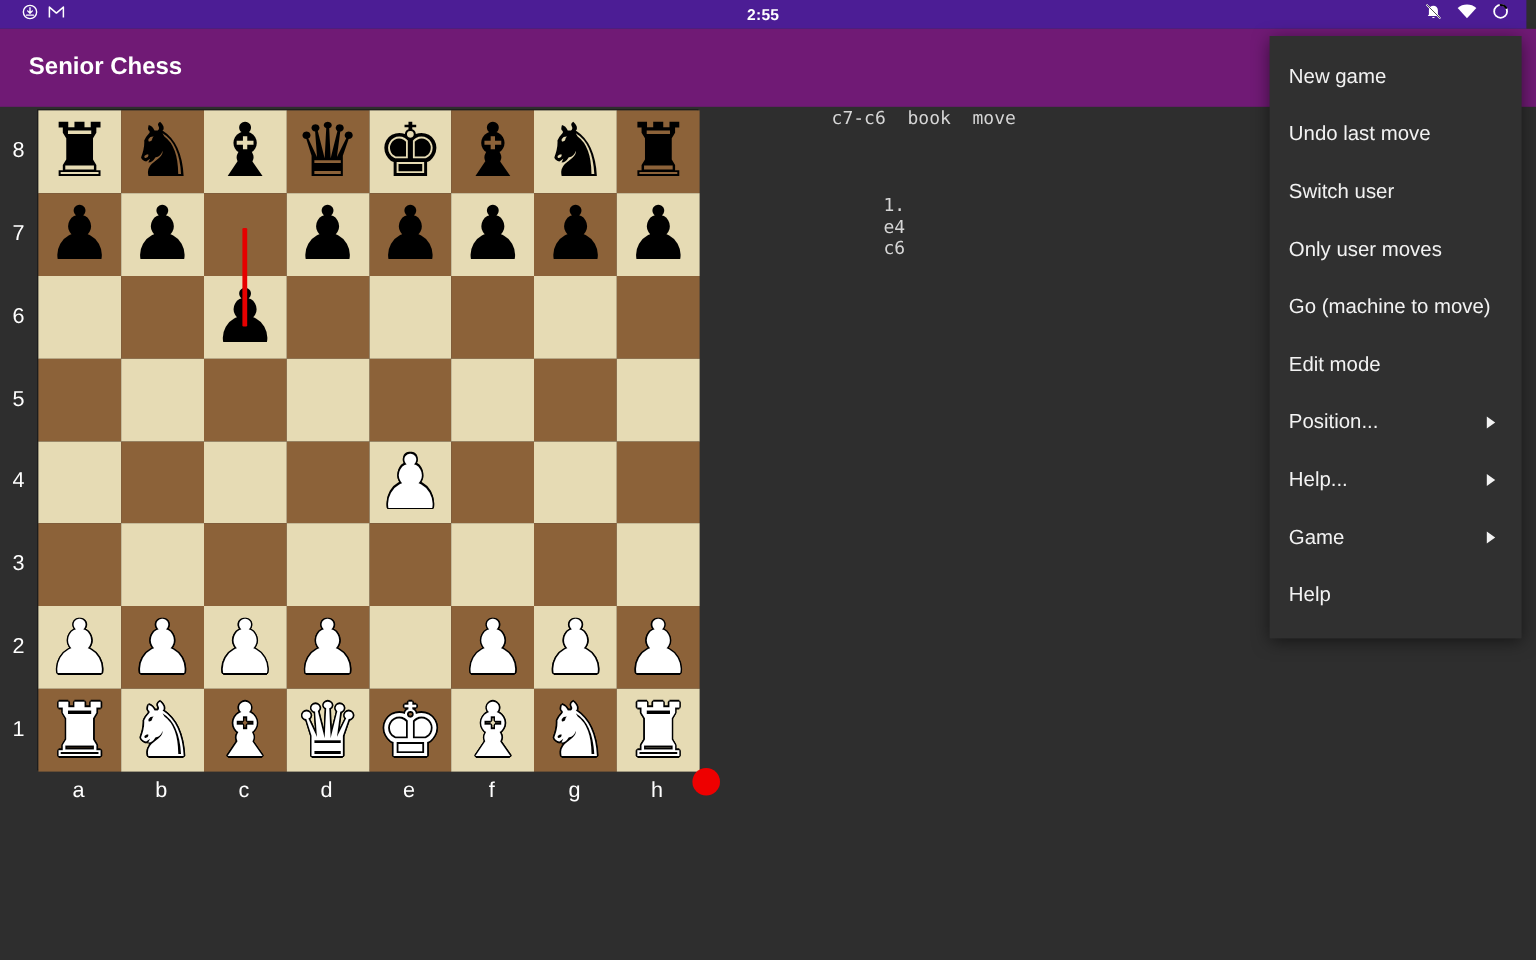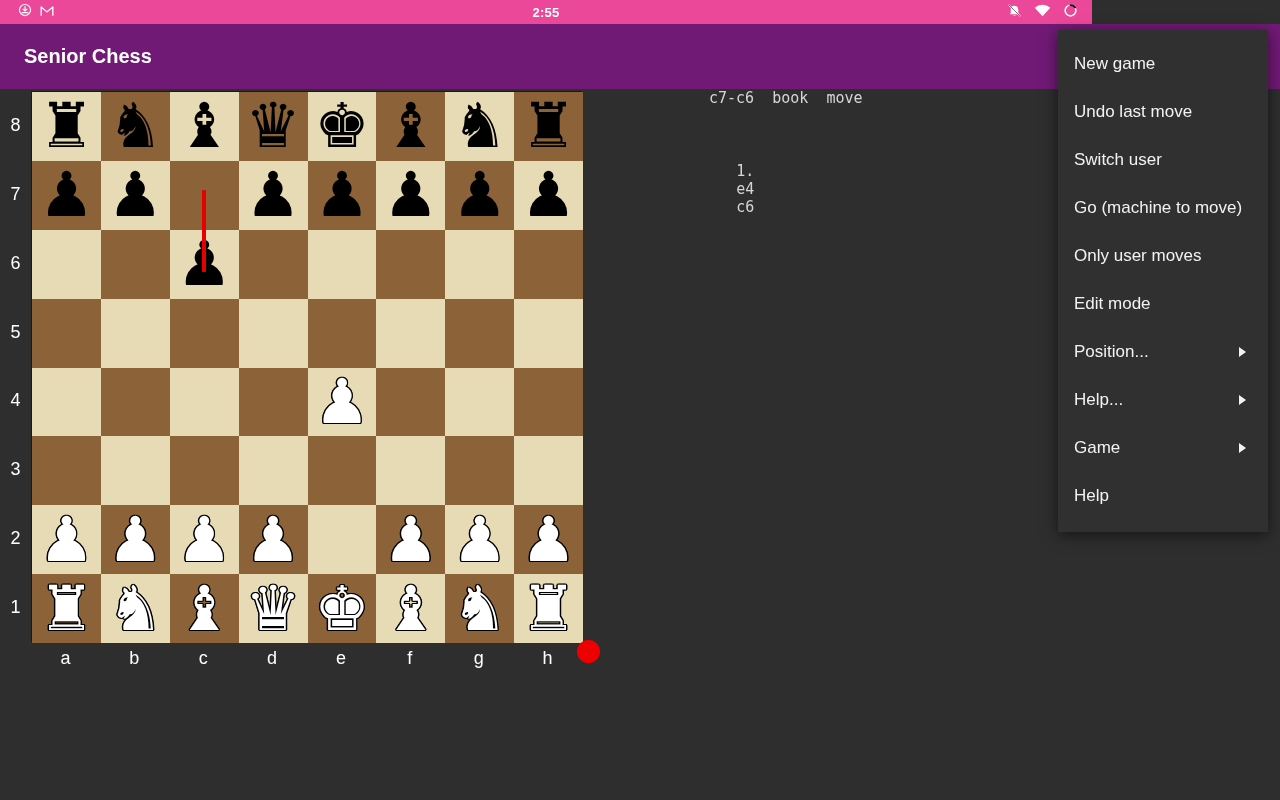--- a/index.html
+++ b/index.html
@@ -6,22 +6,22 @@
   html, body {
     width:1280px; height:800px;
     background:#2e2e2e;
     font-family:"Liberation Sans", sans-serif;
     overflow:hidden;
   }
   #root { position:relative; width:1280px; height:800px; }
 
   
   .statusbar {
-    position:absolute; left:0; top:0; width:1092px; height:24px;
-    background:#ec4899; color:#fff;
+    position:absolute; left:0; top:0; width:1272px; height:24px;
+    background:#4c1d95; color:#fff;
     display:flex; align-items:center;
   }
   .sb-left { display:flex; align-items:center; gap:8px; padding-left:18px; }
   .sb-clock {
     position:absolute; left:0; right:0; top:0; height:24px;
     display:flex; align-items:center; justify-content:center;
     font-size:13px; font-weight:bold; letter-spacing:.2px;
   }
   .sb-right {
     position:absolute; right:14px; top:0; height:24px;
@@ -83,21 +83,21 @@
     background:#ee0000;
   }
 
   
   .movelist {
     position:absolute; left:660px; top:89px; width:390px; height:300px;
     color:#d6d6d6;
     font-family:"DejaVu Sans Mono", monospace;
     font-size:15px;
   }
-  .ml-status { position:absolute; left:33px; top:0px; white-space:pre;margin-left:16px; }
+  .ml-status { position:absolute; left:33px; top:0px; white-space:pre; }
   .ml-row { position:absolute; left:22px; top:55px; white-space:pre; }
   .ml-no  { display:inline-block; width:44px; }
   .ml-white { display:inline-block; width:128px; }
   .ml-black { display:inline-block; }
 
   
   .menu {
     position:absolute; left:1058px; top:30px; width:210px;
     background:#303030;
     box-shadow:0 3px 14px rgba(0,0,0,.55);
@@ -335,24 +335,24 @@
       <div class="menu-item">
         <span>New game</span>
       </div>
       <div class="menu-item">
         <span>Undo last move</span>
       </div>
       <div class="menu-item">
         <span>Switch user</span>
       </div>
       <div class="menu-item">
+        <span>Only user moves</span>
+      </div>
+      <div class="menu-item">
         <span>Go (machine to move)</span>
-      </div>
-      <div class="menu-item">
-        <span>Only user moves</span>
       </div>
       <div class="menu-item">
         <span>Edit mode</span>
       </div>
       <div class="menu-item">
         <span>Position...</span>
         <span class="caret"></span>
       </div>
       <div class="menu-item">
         <span>Help...</span>

